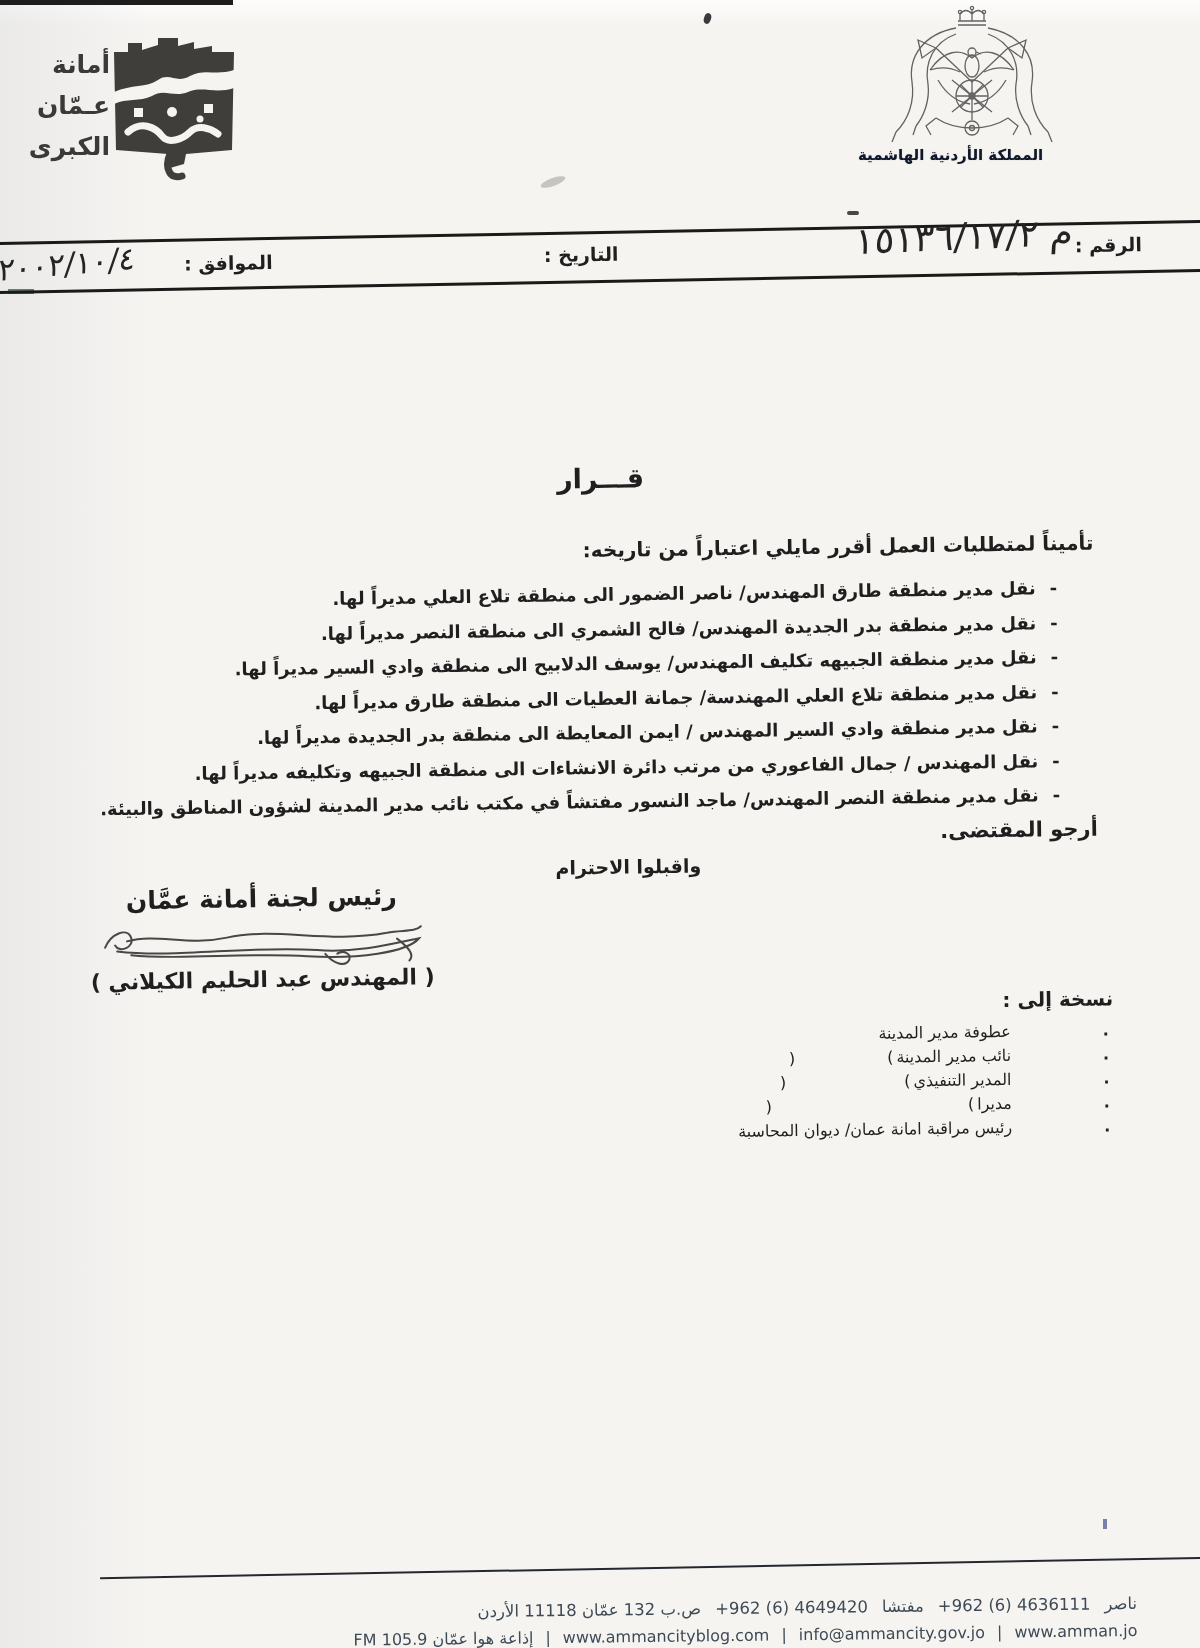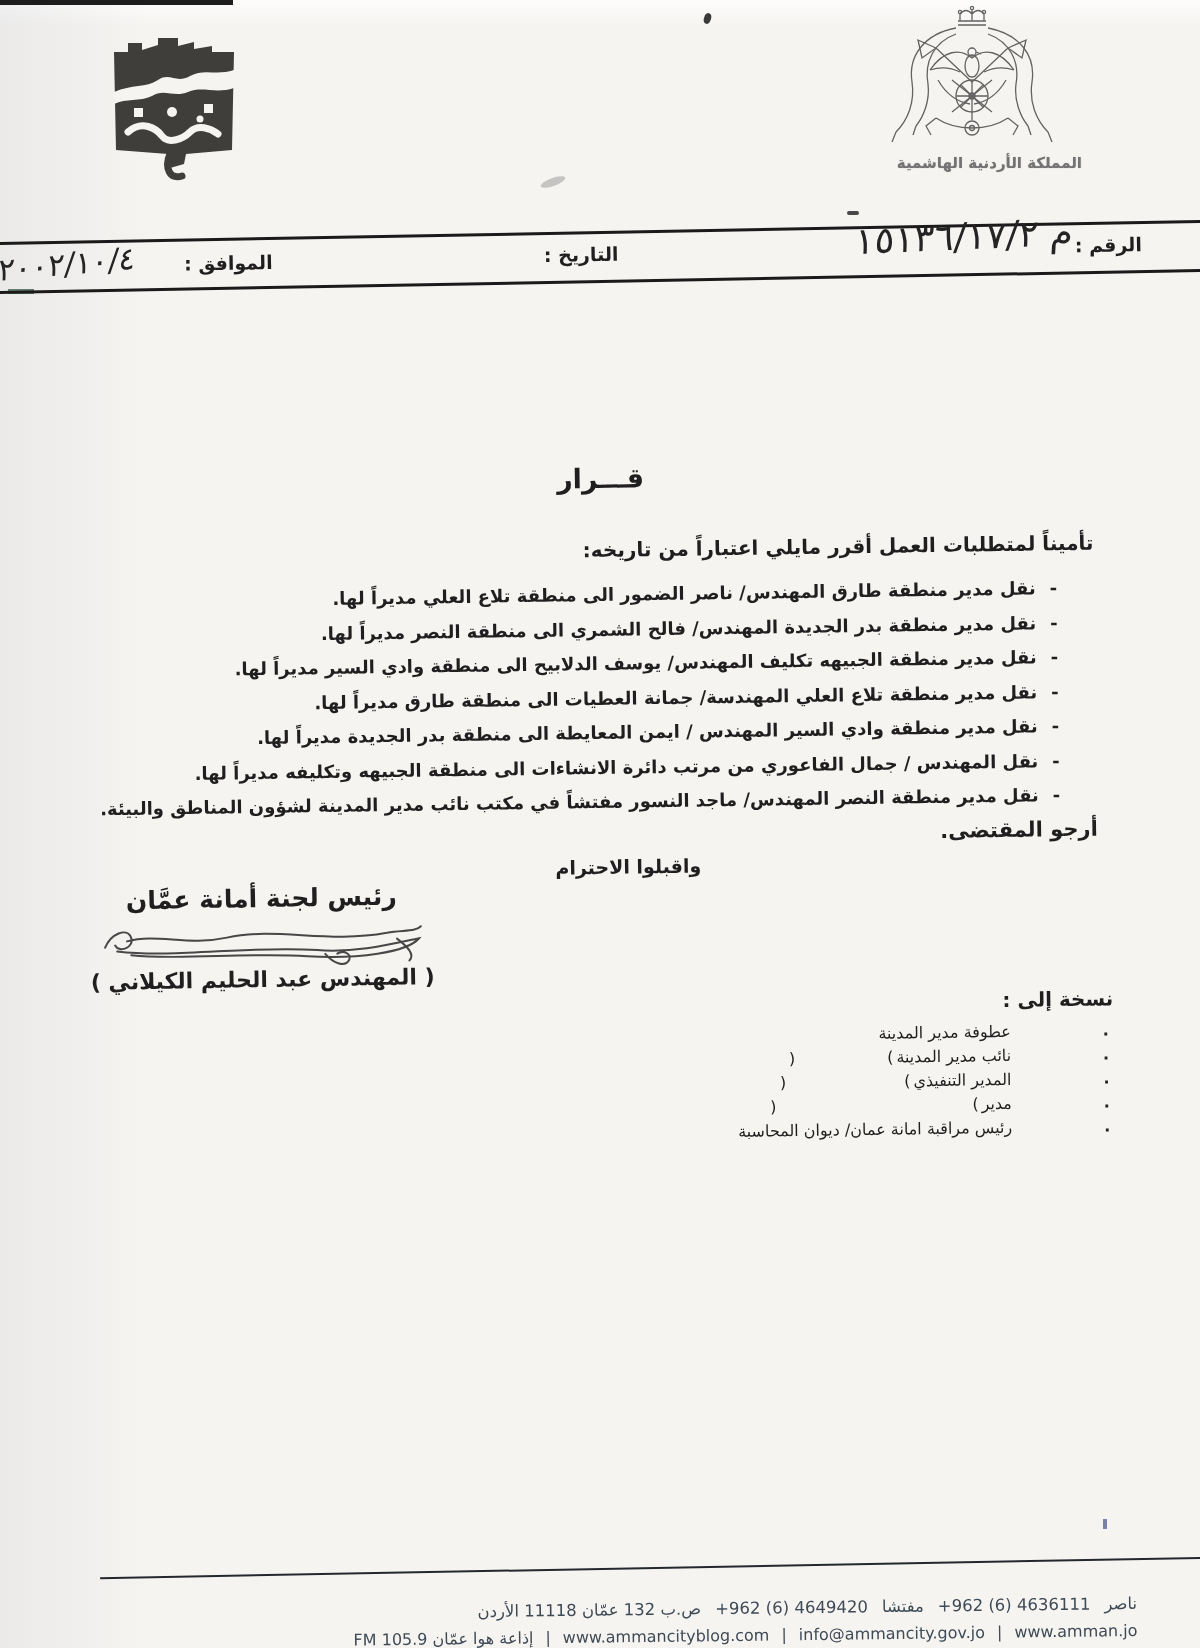--- a/index.html
+++ b/index.html
@@ -14,22 +14,22 @@
   .speck1{left:704px;top:13px;width:7px;height:11px;background:#3a3a3a;border-radius:45%;transform:rotate(18deg);}
   .speck2{left:847px;top:211px;width:12px;height:4px;background:#474747;border-radius:2px;}
   .speck3{left:8px;top:289px;width:26px;height:5px;background:#39584a;opacity:.75;}
   .speck4{left:1103px;top:1519px;width:4px;height:10px;background:#44508c;opacity:.7;}
   .speck5{left:540px;top:178px;width:26px;height:8px;background:#6a6a6a;opacity:.35;border-radius:50%;transform:rotate(-20deg);}
   
   .logo-text{position:absolute;left:22px;top:44px;width:88px;text-align:right;direction:rtl;
              font-weight:bold;font-size:25px;line-height:41px;color:#3a3938;}
   .logo-icon{position:absolute;left:112px;top:36px;}
   .emblem{position:absolute;left:872px;top:4px;}
-  .emblem-caption{position:absolute;left:858px;top:154px;width:224px;text-align:right;direction:rtl;
-             font-size:15px;font-weight:bold;color:#737373;letter-spacing:.5px;
+  .emblem-caption{position:absolute;left:858px;top:146px;width:224px;text-align:left;direction:rtl;
+             font-size:15px;font-weight:bold;color:#0f172a;letter-spacing:.5px;
              text-shadow:0 0 1px rgba(60,60,60,.4);}
   
   .ref-band{position:absolute;left:-12px;right:-12px;top:231px;height:46px;
             border-top:3px solid #1a1a1a;border-bottom:3px solid #1a1a1a;
             transform:rotate(-1.05deg);}
   .ref-band>div{position:absolute;direction:rtl;}
   .ref-number-label{right:70px;top:9px;font-size:19px;font-weight:bold;}
   .ref-number-value{right:138px;top:-12px;font-size:37px;font-weight:400;letter-spacing:3px;
             color:#242424;transform:rotate(-1.5deg) skewX(-6deg);}
   .ref-date-label{left:556px;top:9px;font-size:19px;font-weight:bold;}
@@ -73,20 +73,25 @@
 
 <div id="page">
 
   <div class="art art-topline"></div>
   <div class="art speck1"></div>
   <div class="art speck2"></div>
   <div class="art speck3"></div>
   <div class="art speck4"></div>
   <div class="art speck5"></div>
 
+  <div class="logo-text">
+    <div>أمانة</div>
+    <div>عـمّان</div>
+    <div>الكبرى</div>
+  </div>
   <div class="logo-icon">
     <svg width="126" height="150" viewBox="0 0 126 150">
       <path fill="#403e3b" d="M2,16 L16,16 L16,7 L30,7 L30,14 L46,9 L46,2 L66,2 L66,10 L82,6 L82,13 L100,10 L100,16 L122,16 L120,114 L74,118 L72,128 L58,132 L56,118 L4,114 Z"></path>
       <path fill="#f6f4f1" d="M2,56 C20,48 34,52 46,44 C58,36 64,48 78,40 C92,32 104,40 122,34 L122,52 C104,58 90,50 76,56 C62,62 52,52 40,60 C28,66 14,62 2,68 Z"></path>
       <circle cx="60" cy="76" r="5" fill="#f6f4f1"></circle>
       <rect x="22" y="72" width="9" height="9" fill="#f6f4f1"></rect>
       <rect x="92" y="68" width="9" height="9" fill="#f6f4f1"></rect>
       <path stroke="#f6f4f1" stroke-width="7" fill="none" stroke-linecap="round" d="M16,96 C30,84 44,92 50,100 C56,108 70,104 78,96 C86,88 98,92 106,98"></path>
       <circle cx="88" cy="83" r="3.5" fill="#f6f4f1"></circle>
       <path stroke="#403e3b" stroke-width="7" fill="none" stroke-linecap="round" d="M58,118 C52,132 58,144 70,140"></path>
@@ -187,21 +192,21 @@
         <span class="copy-dot">.</span>
         <span class="copy-gap"></span>
         <span>المدير التنفيذي</span>
         <span class="paren">(</span>
         <span class="gap-b"></span>
         <span class="paren">)</span>
       </div>
       <div class="copy-row">
         <span class="copy-dot">.</span>
         <span class="copy-gap"></span>
-        <span>مدير</span>
+        <span>مديرا</span>
         <span class="paren">(</span>
         <span class="gap-c"></span>
         <span class="paren">)</span>
       </div>
       <div class="copy-row">
         <span class="copy-dot">.</span>
         <span class="copy-gap"></span>
         <span>رئيس مراقبة امانة عمان/ ديوان المحاسبة</span>
       </div>
     </div>

